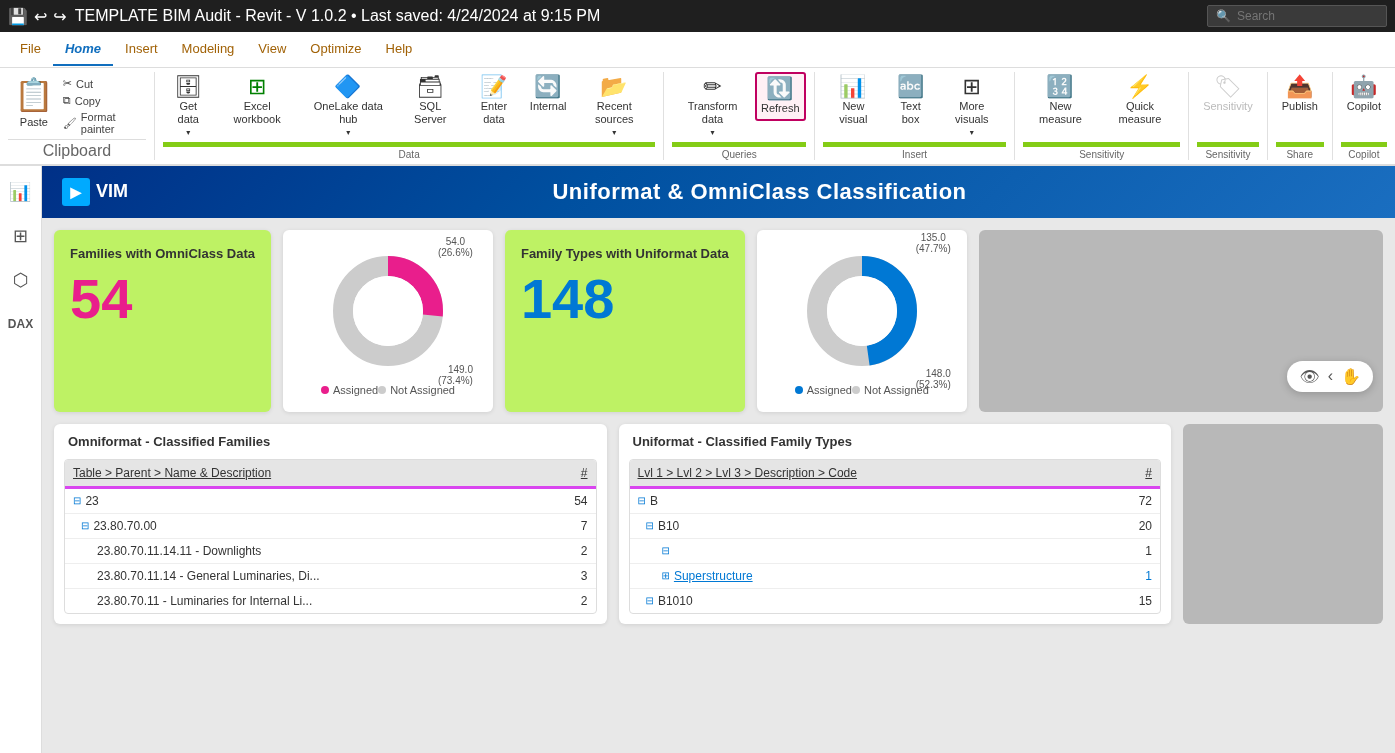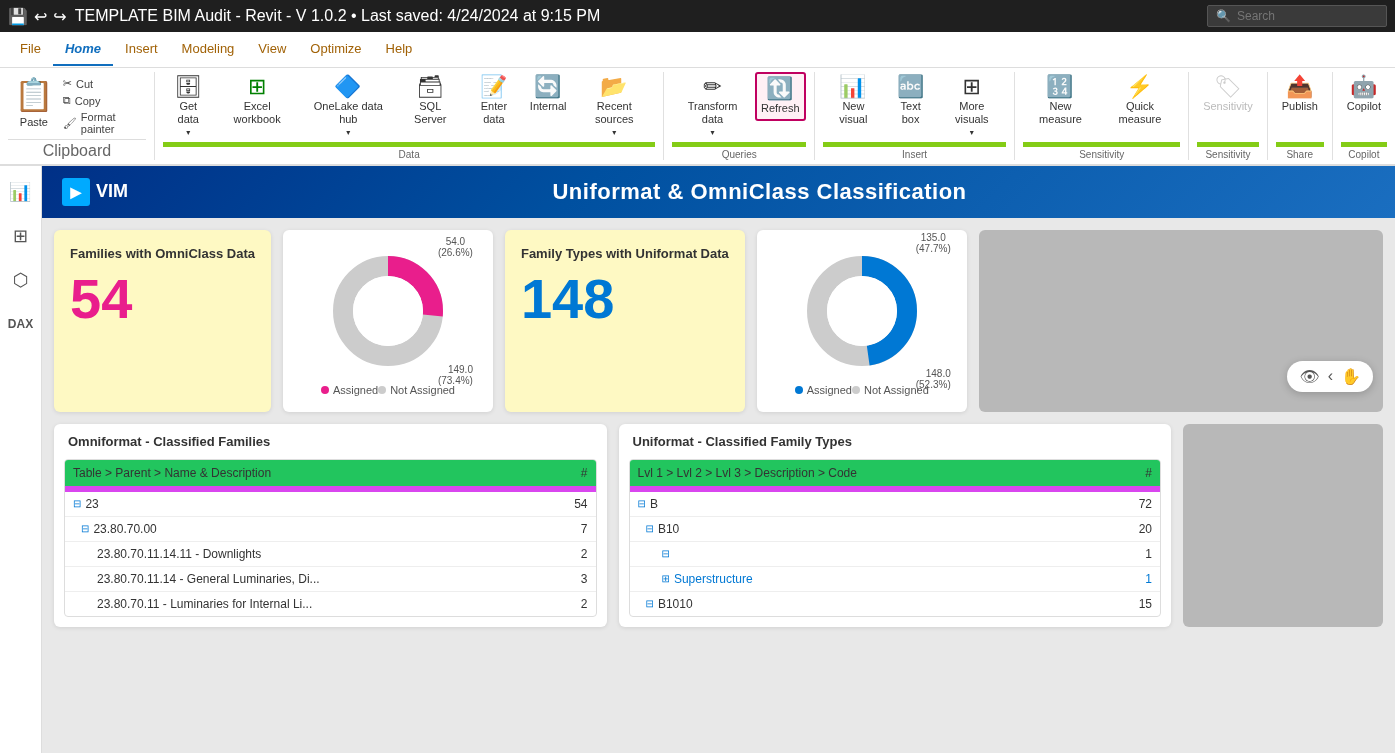--- a/index.html
+++ b/index.html
@@ -234,21 +234,21 @@
     }
 
     
     .cards-row {
       display: flex;
       gap: 12px;
     }
 
     
     .stat-card {
-      background: #fef9c3;
+      background: #bef264;
       border-radius: 6px;
       padding: 16px;
       box-shadow: 0 1px 4px rgba(0,0,0,0.1);
       display: flex;
       flex-direction: column;
       gap: 8px;
       min-width: 190px;
     }
     .stat-card-title {
       font-size: 13px;
@@ -339,26 +339,27 @@
       color: #333;
     }
     .table-inner {
       border: 1px solid #ddd;
       margin: 0 10px 10px 10px;
       border-radius: 4px;
       overflow: hidden;
       font-size: 12px;
     }
     .table-header-row {
-      background: #22c55e;
+      background: #e5e5e5;
       display: flex;
       padding: 6px 8px;
-      border-bottom: 6px solid #d946ef;
+      border-bottom: 3px solid #d946ef;
       color: #333;
       font-weight: 500;
+      text-decoration: underline;
     }
     .table-col-main { flex: 1; }
     .table-col-num { width: 40px; text-align: right; }
     .table-data-row {
       display: flex;
       padding: 5px 8px;
       border-bottom: 1px solid #eee;
       align-items: center;
       color: #333;
     }
@@ -730,21 +731,21 @@
               <span class="table-col-main">B10</span>
               <span class="row-num">20</span>
             </div>
             <div class="table-data-row indent-2">
               <span class="expand-icon">⊟</span>
               <span class="table-col-main"></span>
               <span class="row-num">1</span>
             </div>
             <div class="table-data-row indent-2">
               <span class="expand-icon">⊞</span>
-              <span class="table-col-main" style="color:#0078d4;">Superstructure</span>
+              <span class="table-col-main" style="color:#0078d4;text-decoration:underline;">Superstructure</span>
               <span class="row-num" style="color:#0078d4;">1</span>
             </div>
             <div class="table-data-row indent-1">
               <span class="expand-icon">⊟</span>
               <span class="table-col-main">B1010</span>
               <span class="row-num">15</span>
             </div>
           </div>
         </div>
 

